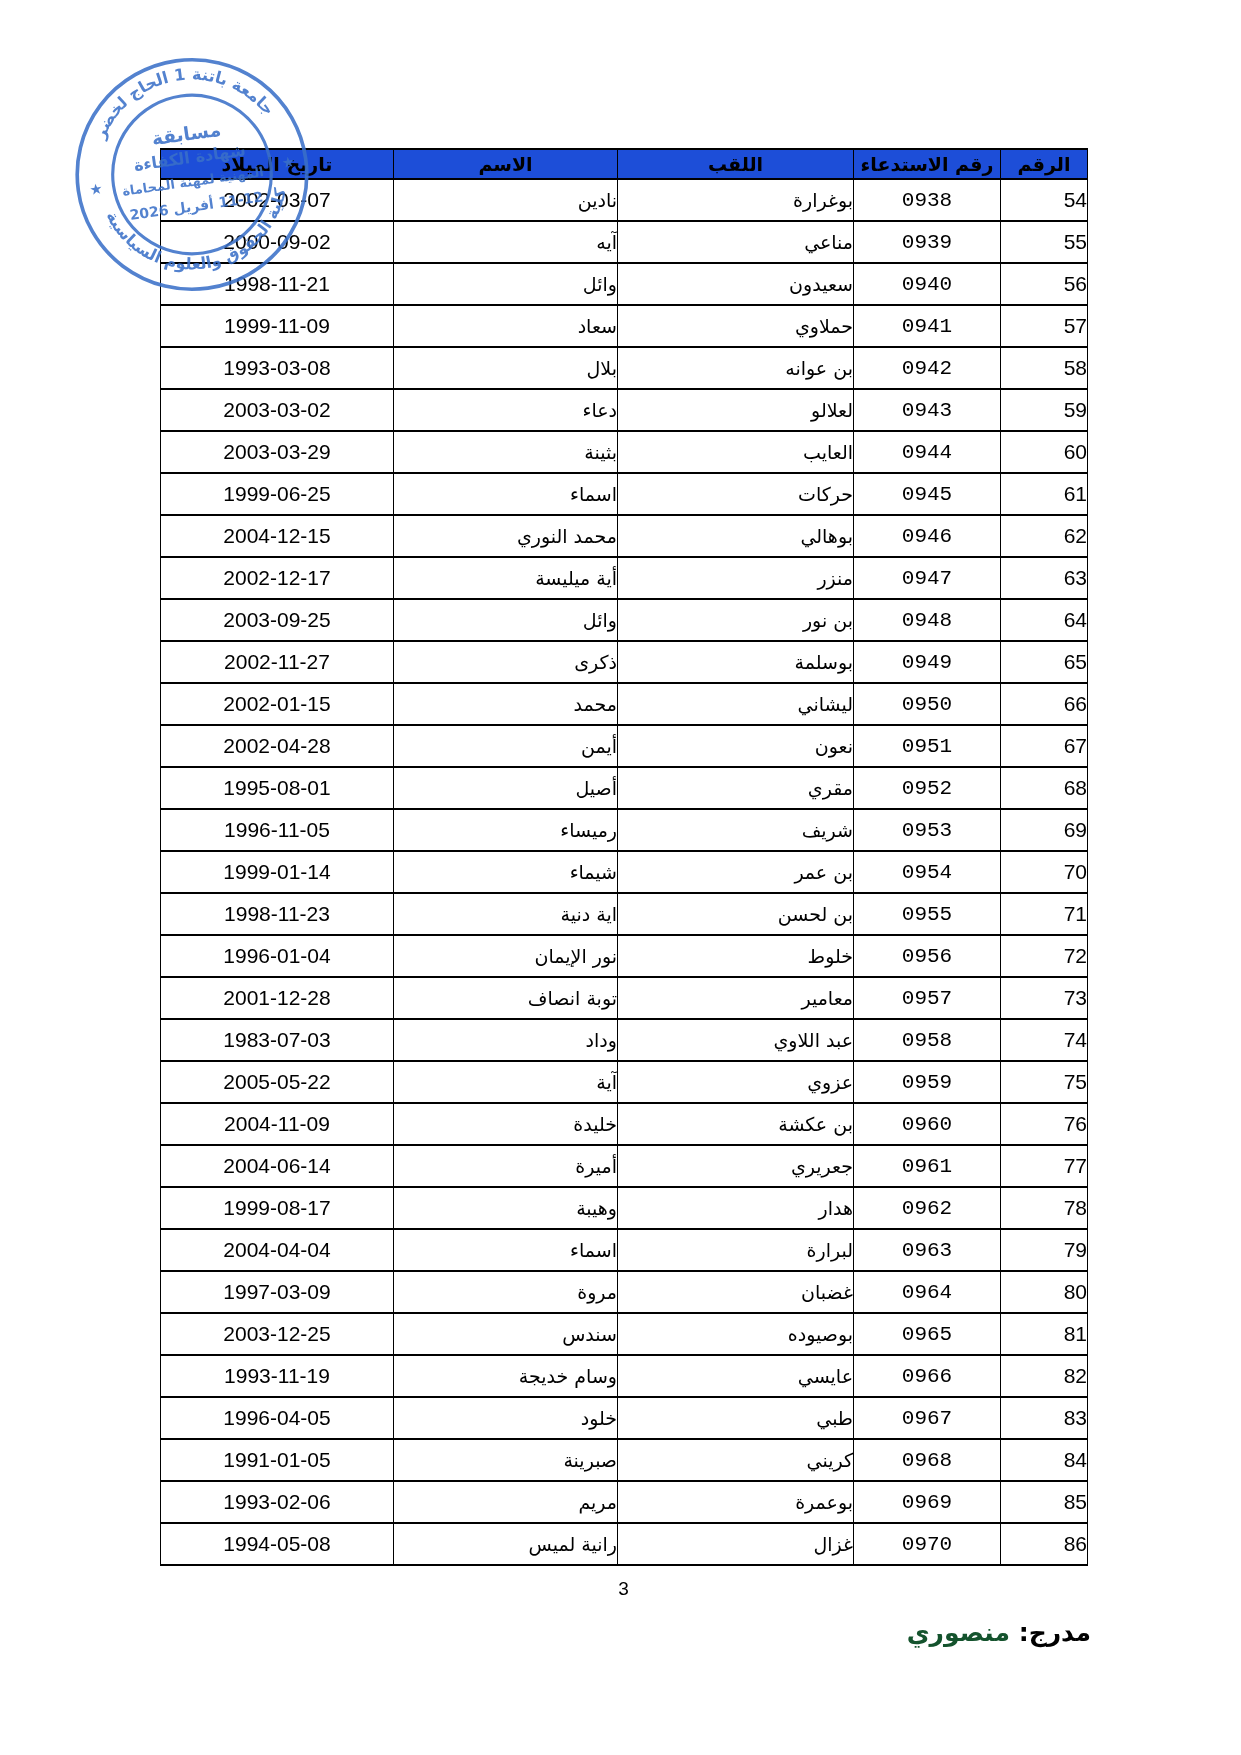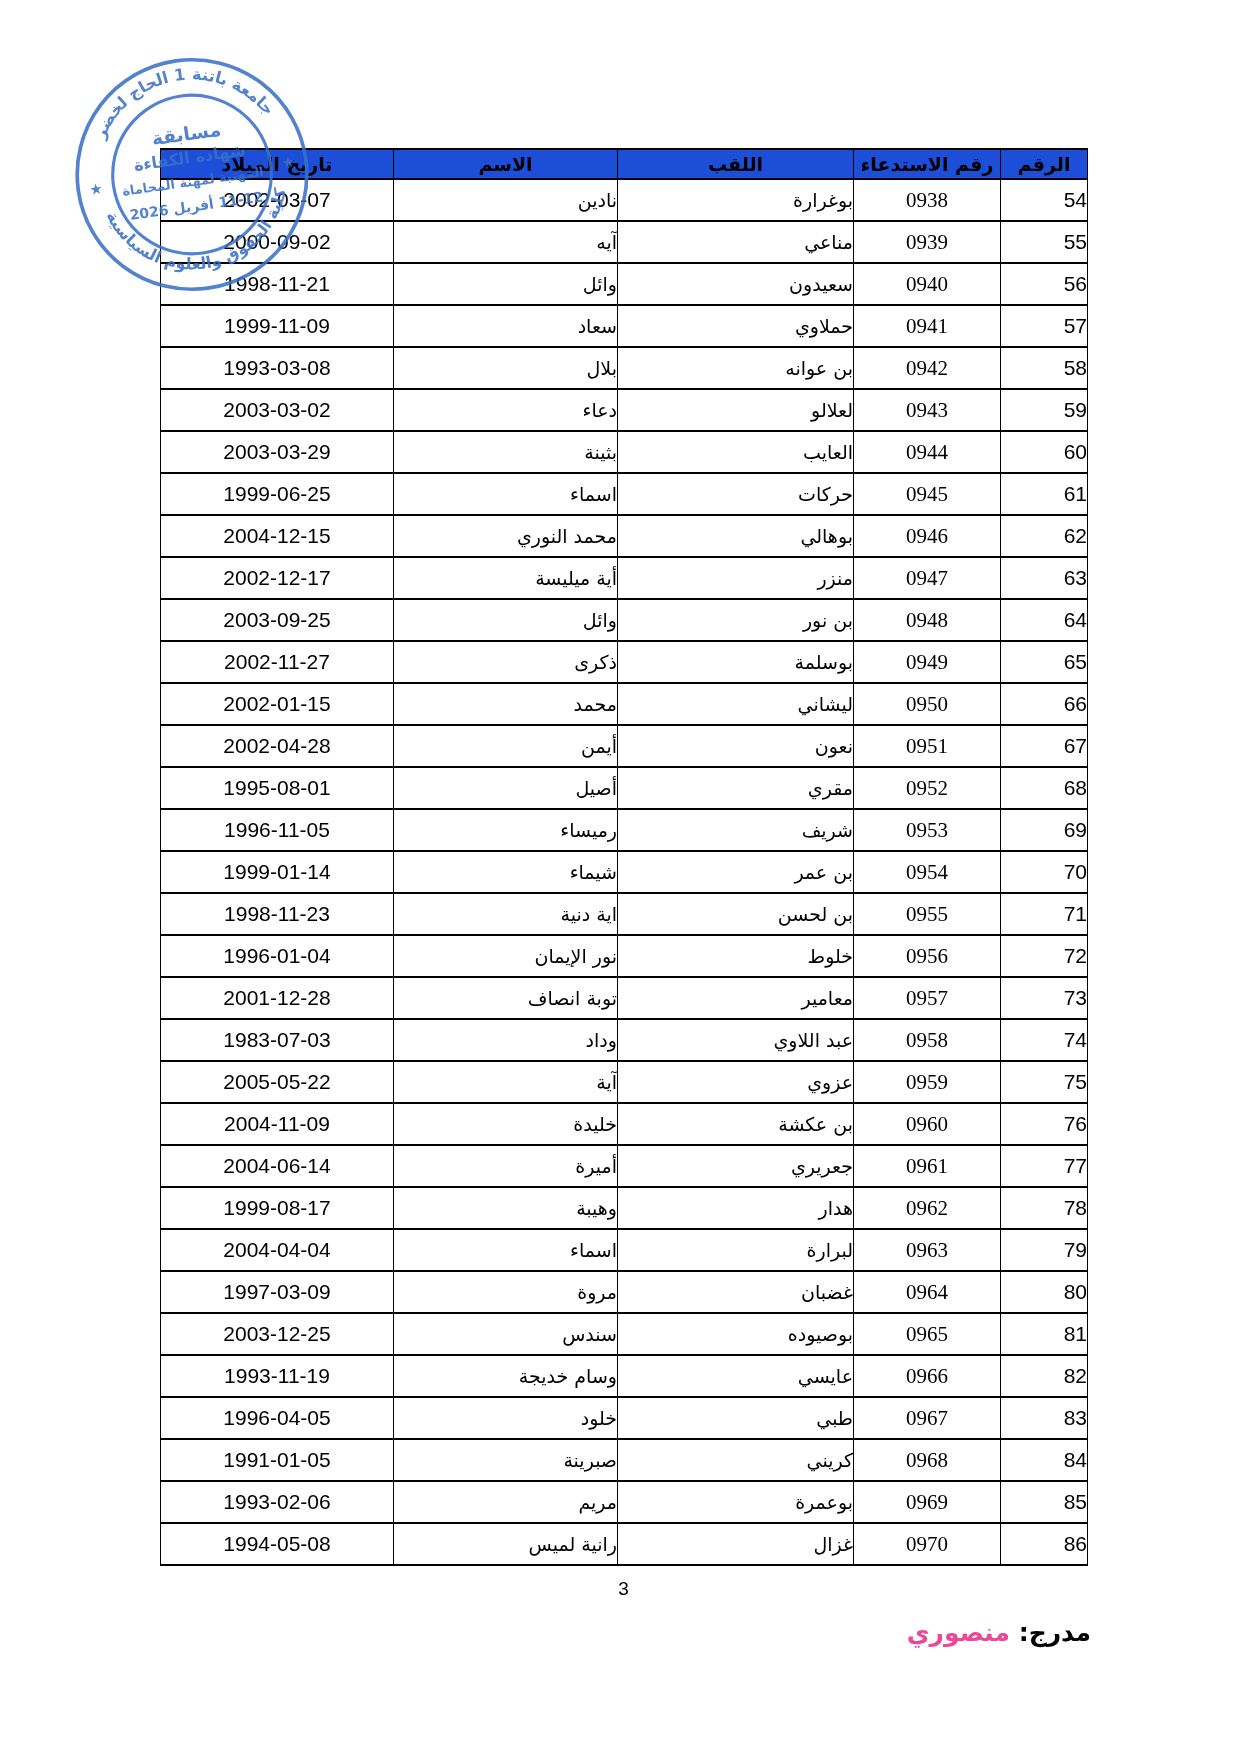--- a/index.html
+++ b/index.html
@@ -18,42 +18,42 @@
     border:1px solid #000;
     border-top-width:2px; border-bottom-width:2px;
     overflow:hidden; white-space:nowrap; padding:0;
   }
   .roster th {
     background:#1d4ed8; height:28px;
     font-size:19px; font-weight:bold; text-align:center; color:#000;
   }
   .roster td { height:40px; color:#000; }
   .c-num  { text-align:right; font-family:"Liberation Sans",sans-serif; font-size:21px; }
-  .c-call { text-align:center; font-family:Liberation Serif, serif; font-size:21px; }
+  .c-call { text-align:center; font-family:Liberation Mono, monospace; font-size:21px; }
   .c-date { text-align:center; font-family:"Liberation Sans",sans-serif; font-size:21px; }
   .c-ar   { text-align:right; font-size:19px; padding:0 2px 0 0; }
 
   
   .stamp {
     position:absolute; left:72px; top:52px; width:240px; height:245px;
     transform:rotate(-8deg); opacity:0.87; z-index:5; pointer-events:none;
   }
 
   
   .page-number {
     position:absolute; left:160px; top:1578px; width:927px;
     text-align:center; font-family:"Liberation Sans",sans-serif;
     font-size:19px; color:#000;
   }
   .hall-line {
     position:absolute; right:150px; top:1618px; direction:rtl;
     font-size:25px; font-weight:bold; white-space:nowrap;
   }
   .hall-label { color:#000000; }
-  .hall-name  { color:#ec4899; }
+  .hall-name  { color:#14532d; }
 </style>
 </head>
 <body>
 
 <div class="page">
 
   <table class="roster">
     <colgroup>
       <col style="width:87px">
         <col style="width:147px">

